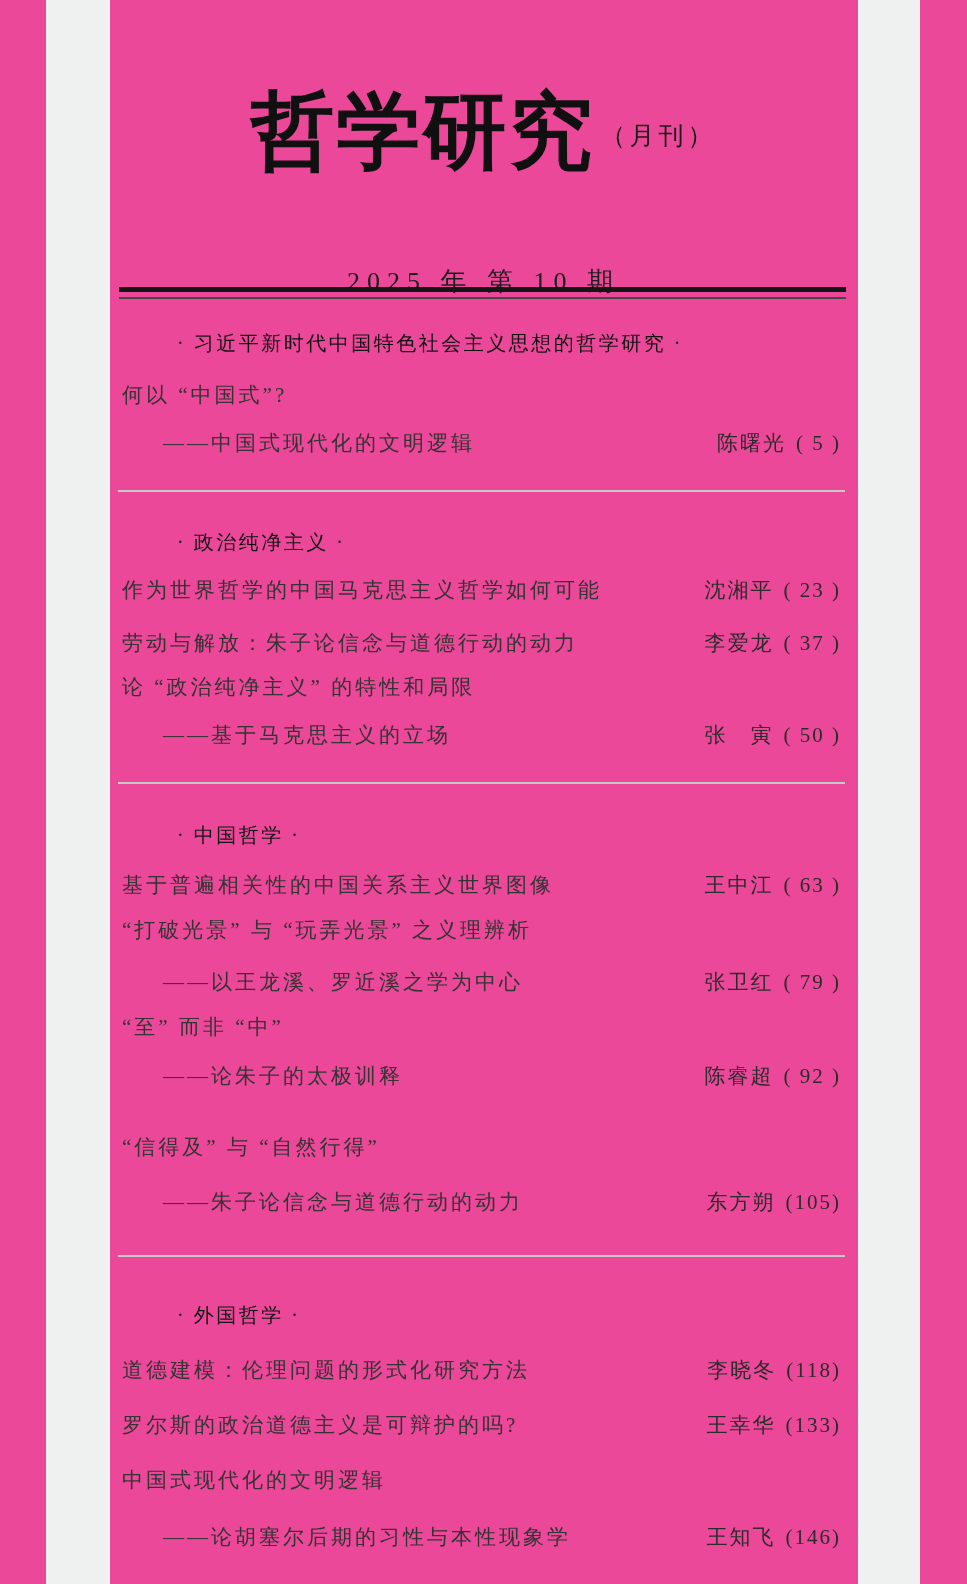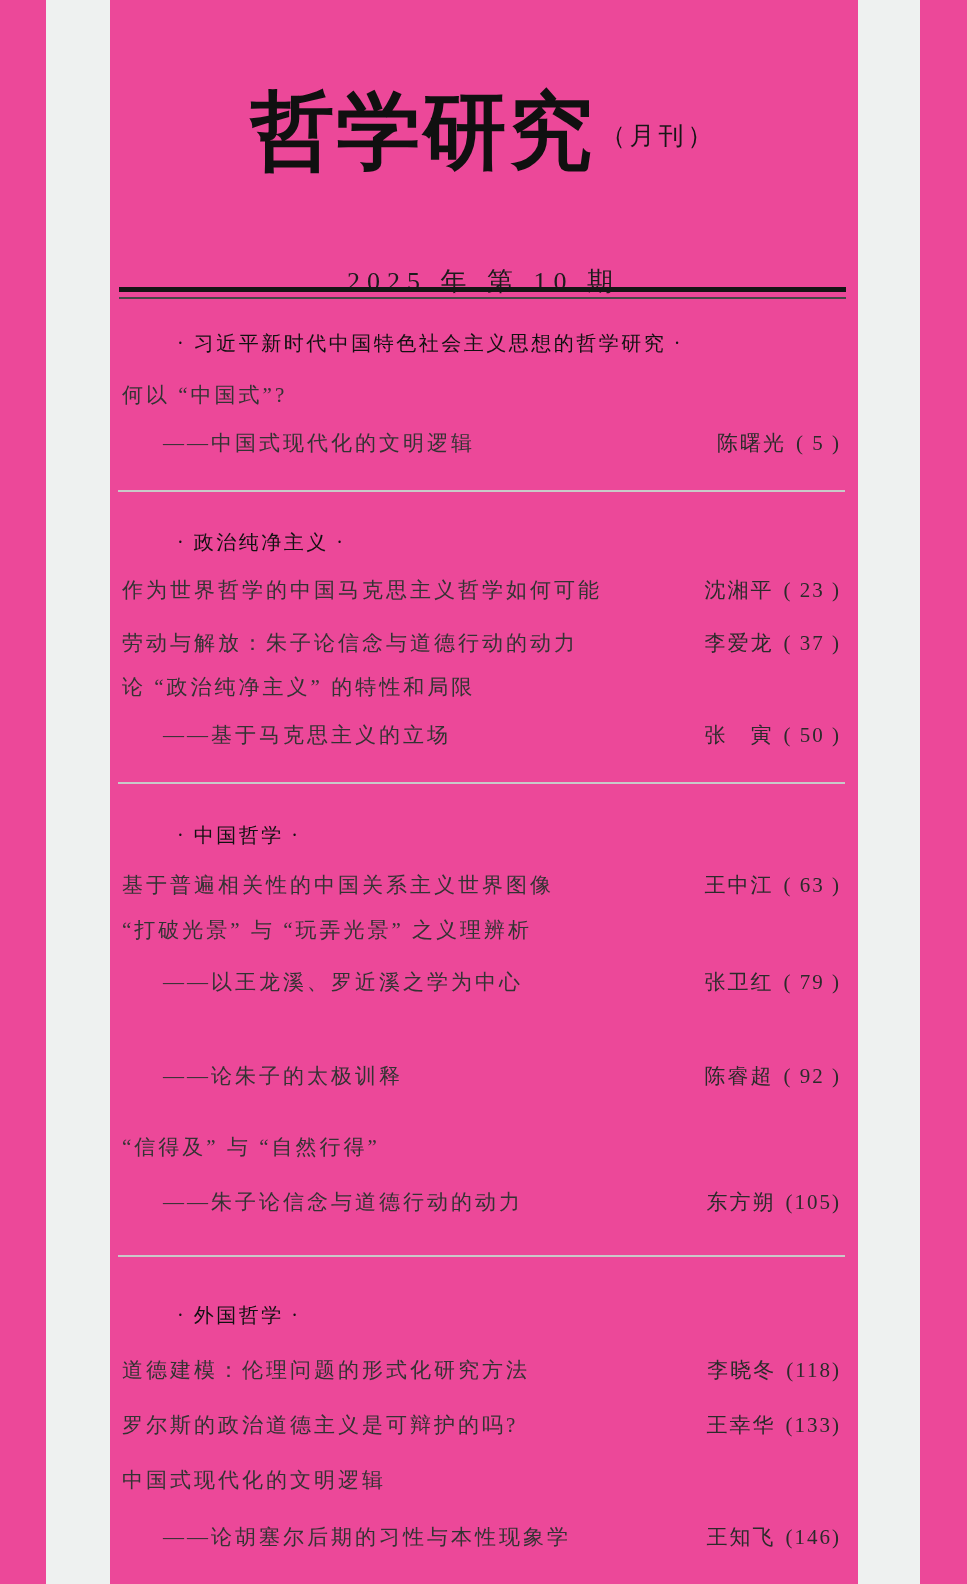--- a/index.html
+++ b/index.html
@@ -105,20 +105,23 @@
       <span class="title">基于普遍相关性的中国关系主义世界图像</span>
       <span class="byline"><span>王中江</span><span class="page-no">( 63 )</span></span>
     </div>
     <div class="row" style="top:914px">
       <span class="title">“打破光景” 与 “玩弄光景” 之义理辨析</span>
     </div>
     <div class="row sub" style="top:966px">
       <span class="title">——以王龙溪、罗近溪之学为中心</span>
       <span class="byline"><span>张卫红</span><span class="page-no">( 79 )</span></span>
     </div>
+    <div class="row" style="top:1011px">
+      <span class="title">“至” 而非 “中”</span>
+    </div>
     <div class="row sub" style="top:1060px">
       <span class="title">——论朱子的太极训释</span>
       <span class="byline"><span>陈睿超</span><span class="page-no">( 92 )</span></span>
     </div>
     <div class="row" style="top:1131px">
       <span class="title">“信得及” 与 “自然行得”</span>
     </div>
     <div class="row sub" style="top:1186px">
       <span class="title">——朱子论信念与道德行动的动力</span>
       <span class="byline"><span>东方朔</span><span class="page-no">(105)</span></span>

